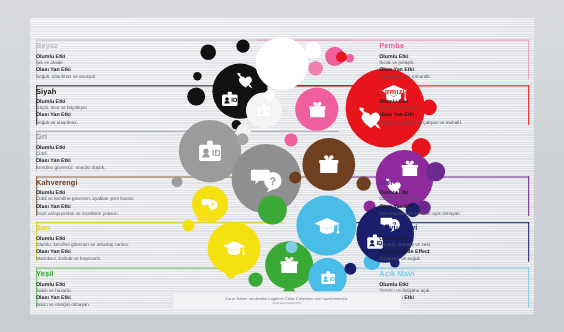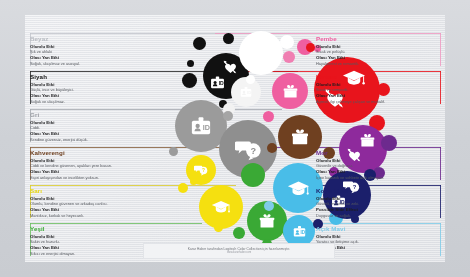--- a/index.html
+++ b/index.html
@@ -86,21 +86,21 @@
 
     <div class="rail" style="left:246px;top:132px;width:170px;border-color:#6d2a8e;"></div>
     <div class="railv" style="left:415px;top:132px;height:33px;border-color:#6d2a8e;"></div>
 
     <div class="rail" style="left:252px;top:170px;width:164px;border-color:#1b1f6b;"></div>
     <div class="railv" style="left:415px;top:170px;height:33px;border-color:#1b1f6b;"></div>
 
     <div class="rail" style="left:262px;top:208px;width:154px;border-color:#7fcbe8;"></div>
     <div class="railv" style="left:415px;top:208px;height:33px;border-color:#7fcbe8;"></div>
 
-    <div id="cluster" style="position:absolute;left:0;top:0;width:420px;height:247px;margin-left:26px;">
+    <div id="cluster" style="position:absolute;left:0;top:0;width:420px;height:247px;">
         <div class="c" style="left: 152px; top: 38px; width: 46px; height: 46px; background: rgb(17, 17, 17);">
           <span class="ic" style="left: 19.1px; top: 6.44px;">
             <svg viewBox="0 0 100 100" width="17" height="17" style="display: block;">
               <path d="M50 82 C20 60 12 46 22 34 c8-10 22-6 28 5 6-11 20-15 28-5 10 12 2 26-28 48z" fill="#ffffff"></path>
               <path d="M14 16 L46 48" stroke="#ffffff" stroke-width="7" stroke-linecap="round"></path>
               <path d="M10 10 l16 3 -3 16z" fill="#ffffff"></path>
               <path d="M58 60 l18 18" stroke="#ffffff" stroke-width="7" stroke-linecap="round"></path>
               <path d="M74 70 l10 16 -16 -10z" fill="#ffffff"></path>
             </svg>
           </span>

